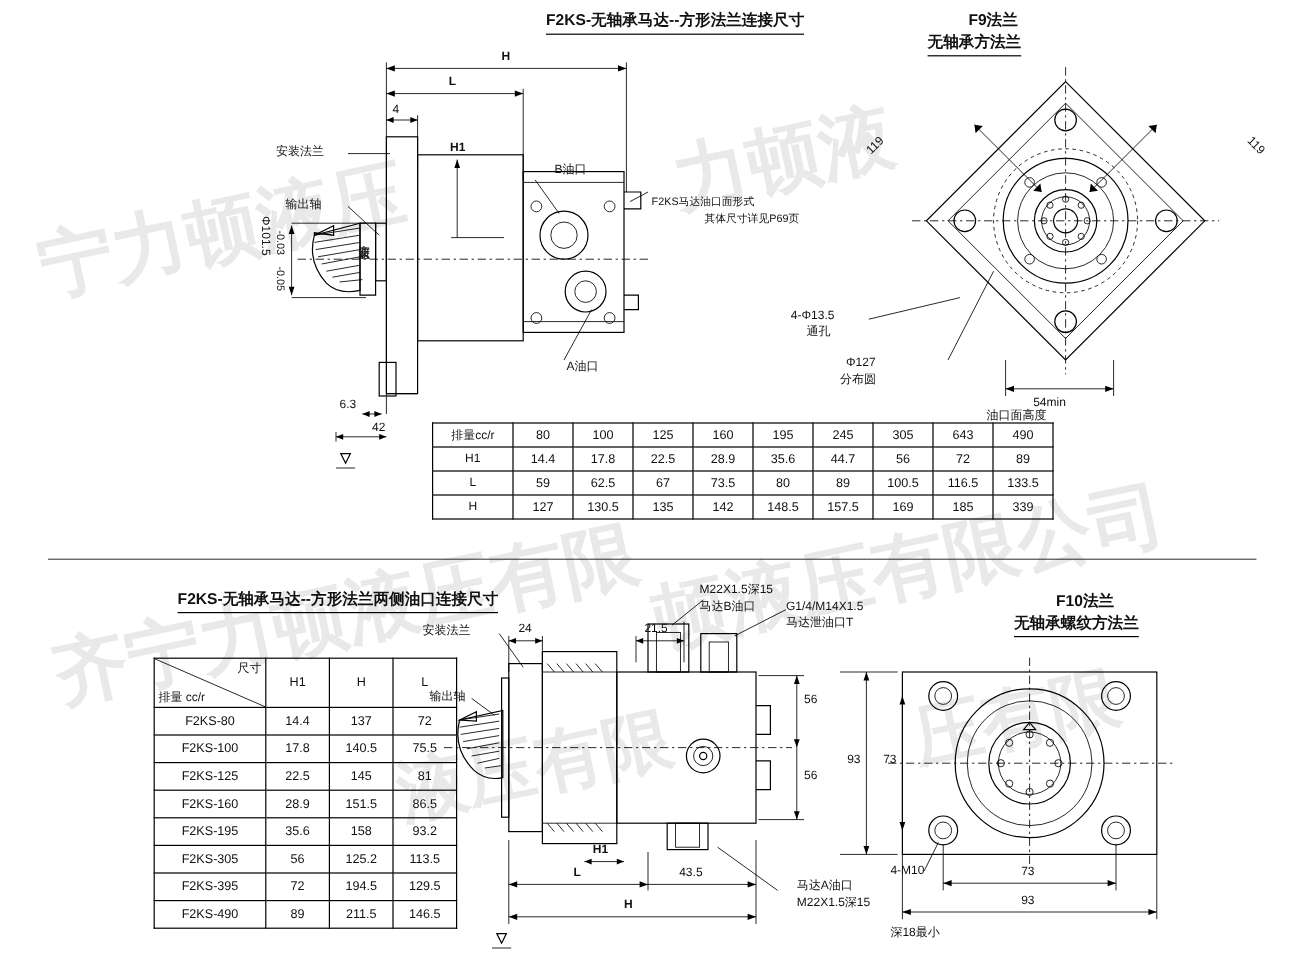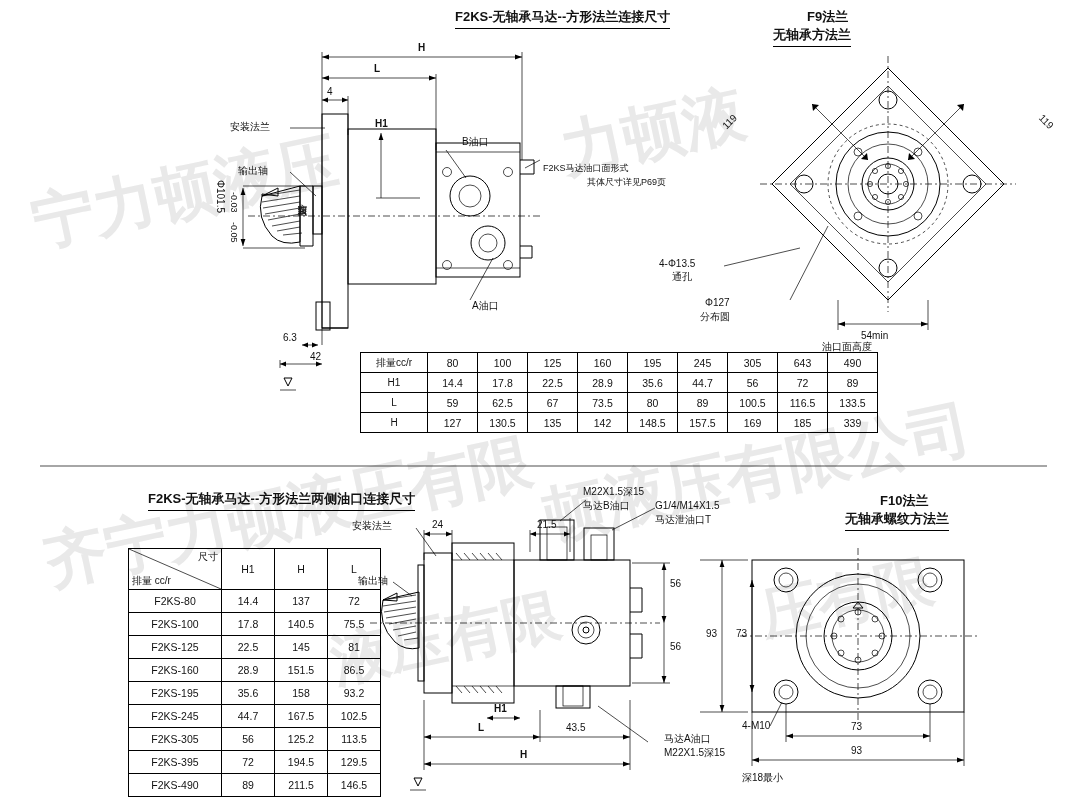--- a/index.html
+++ b/index.html
@@ -318,26 +318,20 @@
           <td class="c">151.5</td>
           <td class="c">86.5</td>
         </tr>
       <tr>
           <td class="c0">F2KS-195</td>
           <td class="c">35.6</td>
           <td class="c">158</td>
           <td class="c">93.2</td>
         </tr>
       <tr>
-          <td class="c0">F2KS-245</td>
-          <td class="c">44.7</td>
-          <td class="c">167.5</td>
-          <td class="c">102.5</td>
-        </tr>
-      <tr>
           <td class="c0">F2KS-305</td>
           <td class="c">56</td>
           <td class="c">125.2</td>
           <td class="c">113.5</td>
         </tr>
       <tr>
           <td class="c0">F2KS-395</td>
           <td class="c">72</td>
           <td class="c">194.5</td>
           <td class="c">129.5</td>

